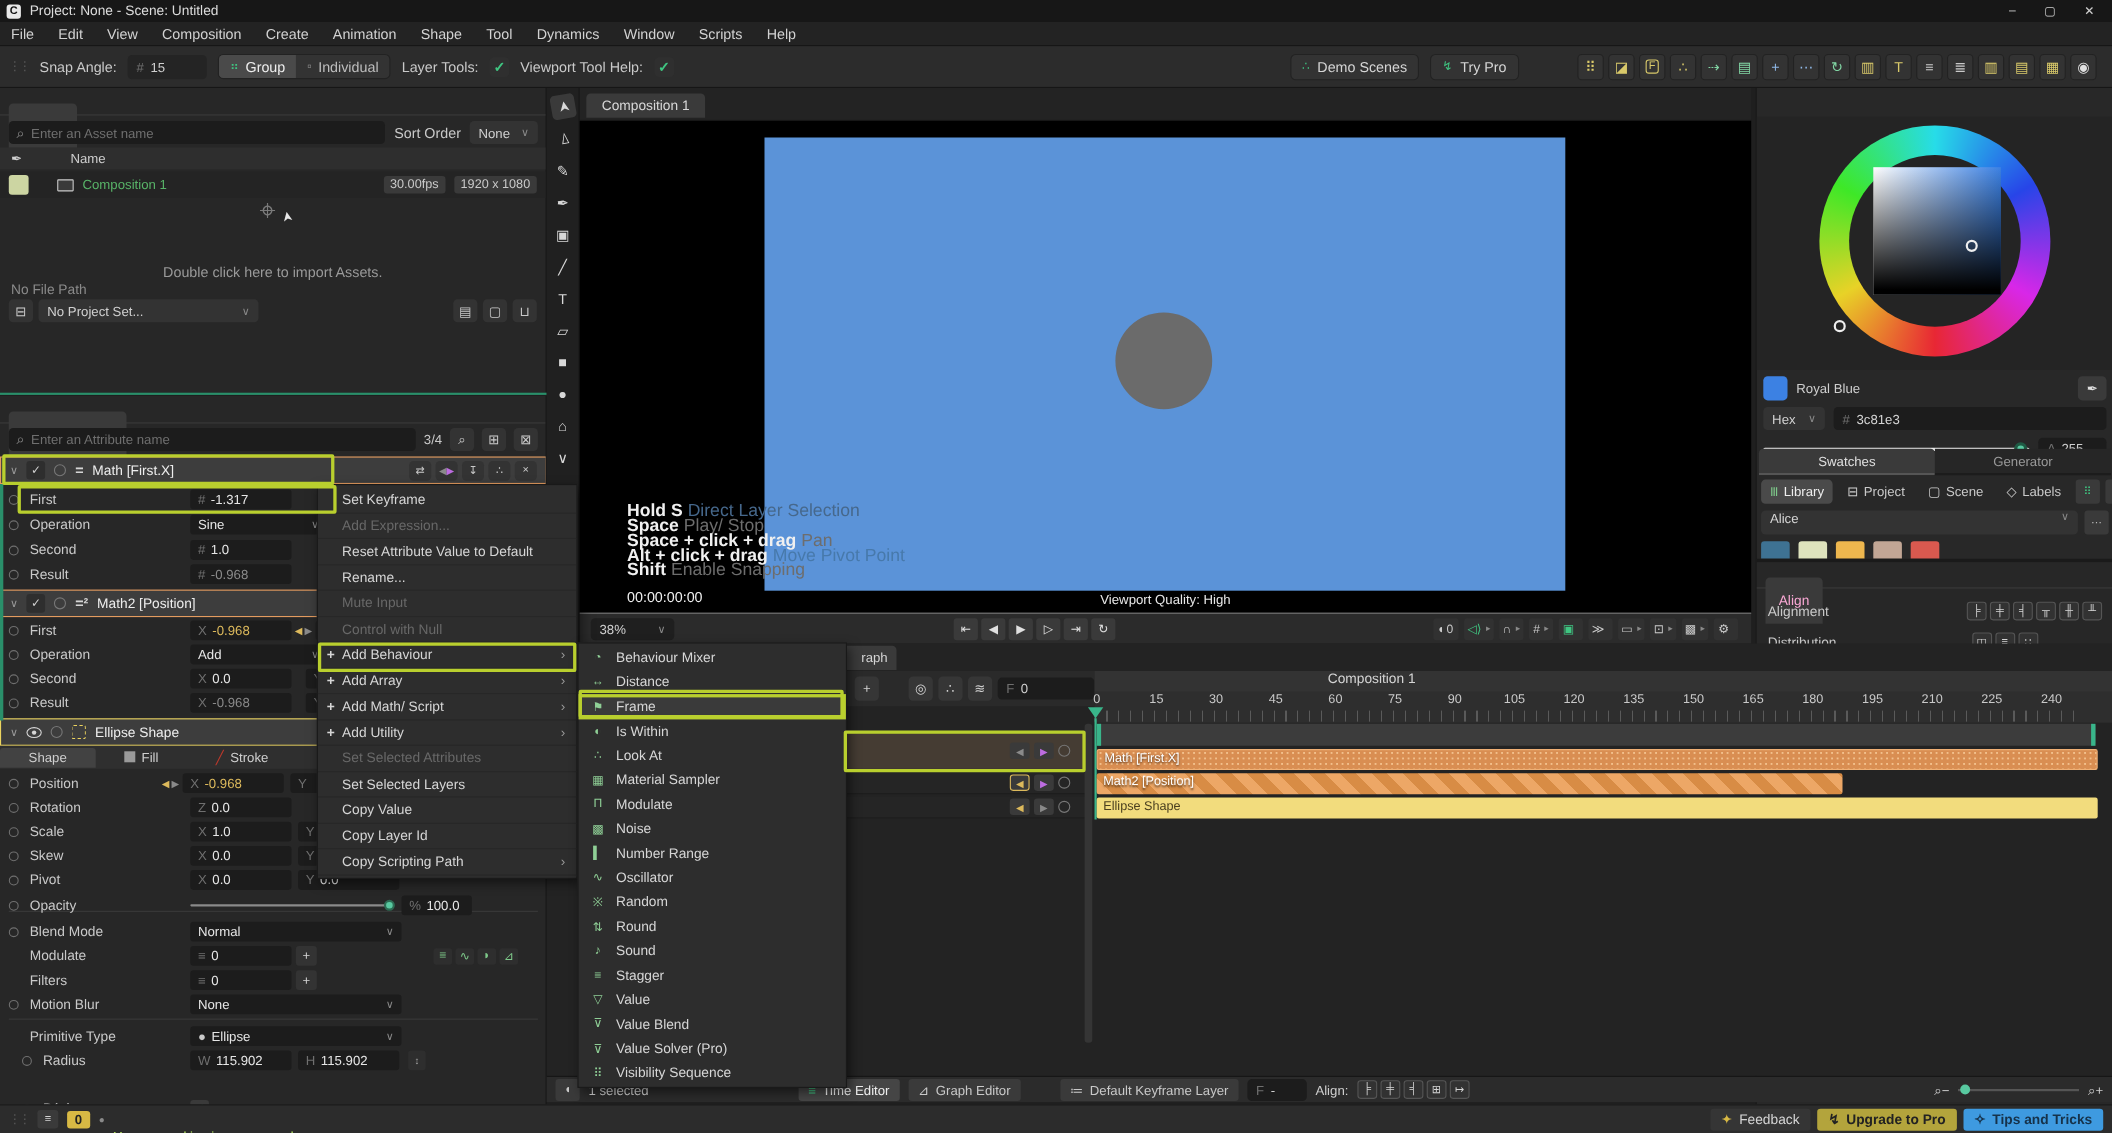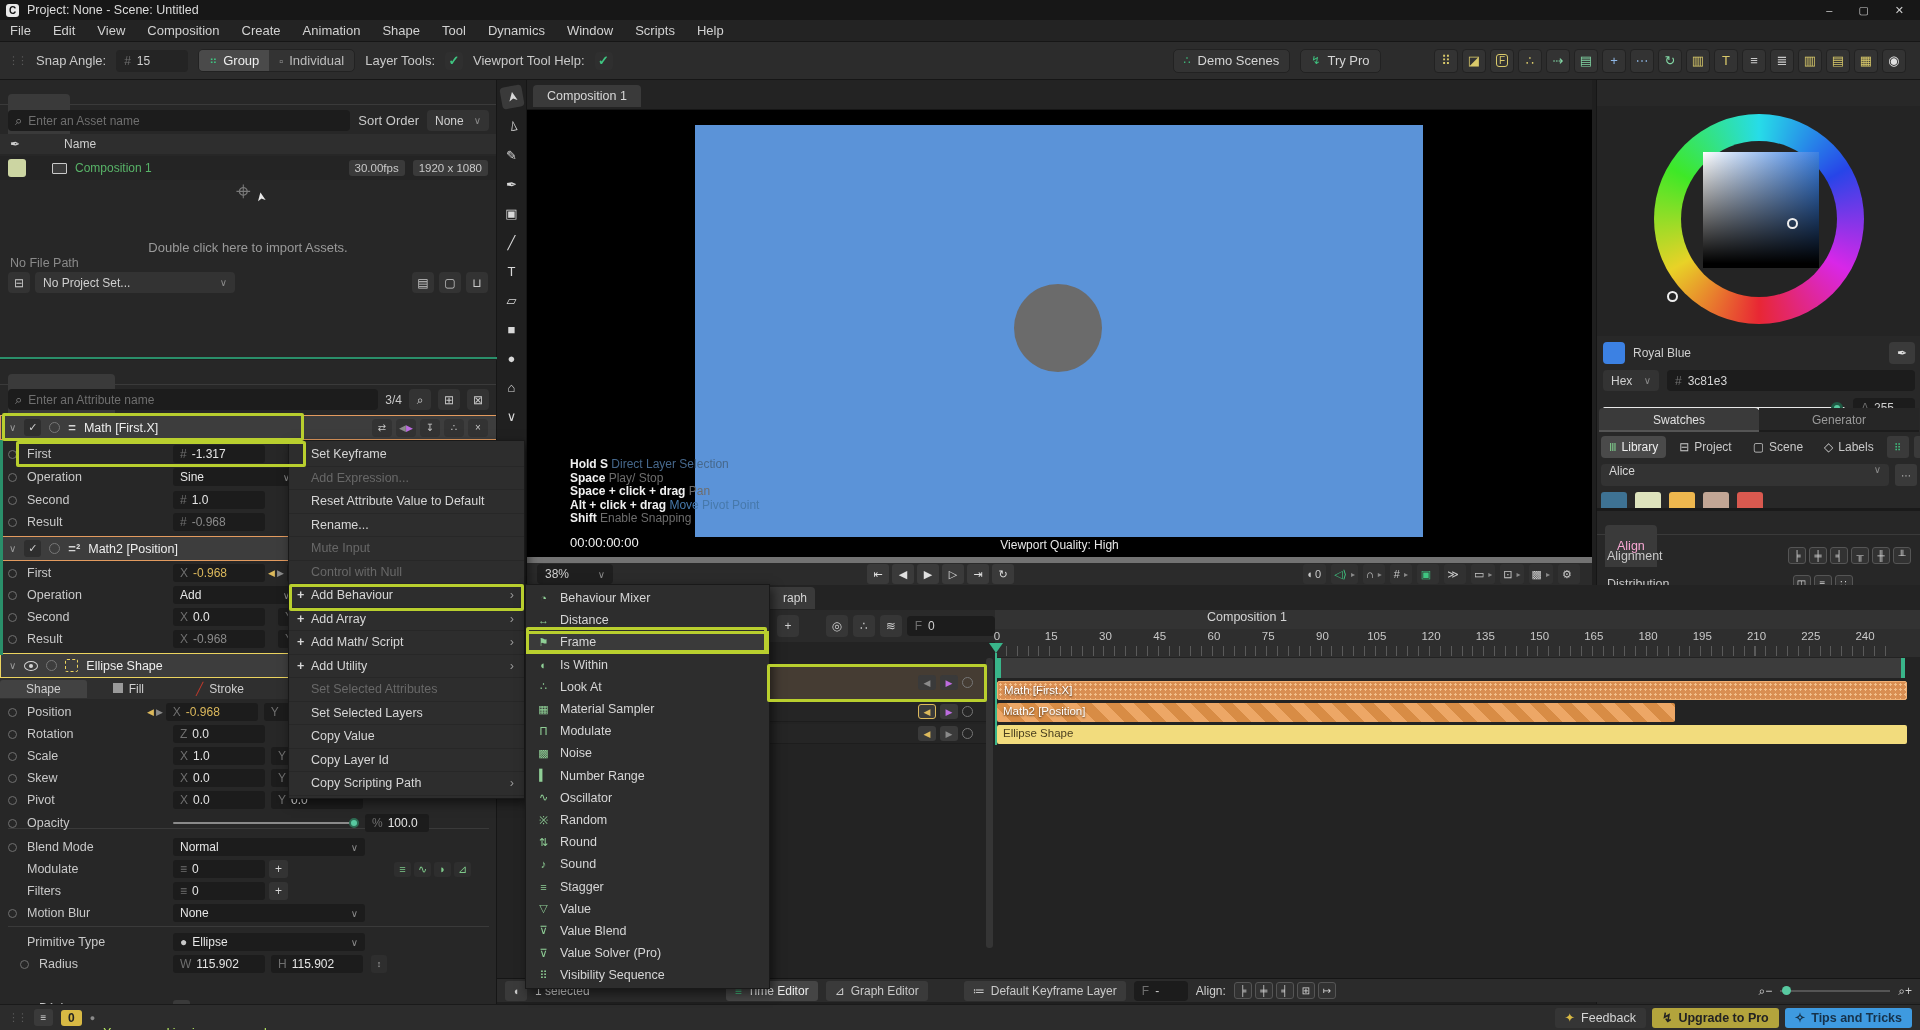--- a/index.html
+++ b/index.html
@@ -96,26 +96,26 @@
   .tsi { width:22px; height:22px; display:flex; align-items:center; justify-content:center; color:#d8d8d8; font-size:13px; border-radius:4px; }
   .tsi.active { background:#3a3a3a; }
   .tsi.rotcur { transform:rotate(-100deg); }
 
   
   .vp-tabs { left:527px; top:80px; width:1065px; height:30px; background:#232323; border-bottom:1px solid #161616; }
   .vp-tab { position:absolute; left:6px; top:5px; background:#3a3a3a; border-radius:4px 4px 0 0; padding:4px 14px; color:#d8d8d8; font-size:12.5px; }
   .canvas { left:527px; top:110px; width:1065px; height:447px; background:#000; overflow:hidden; }
   .blue-rect { position:absolute; left:168px; top:15px; width:728px; height:412px; background:#5b93d8; }
   .grey-circle { position:absolute; left:487px; top:174px; width:88px; height:88px; border-radius:50%; background:#6b6b6b; }
-  .hints { position:absolute; left:43px; top:348px; line-height:13.5px; font-size:12px; }
+  .hints { position:absolute; left:43px; top:348px; line-height:13.5px; font-size:16px; }
   .hint-key { color:#f0f0f0; font-weight:bold; }
   .hint-desc { color:#6d6d6d; }
   .timecode { position:absolute; left:43px; top:425px; color:#f0f0f0; font-size:13px; }
   .vq { position:absolute; left:0; top:428px; width:100%; text-align:center; color:#e8e8e8; font-size:12px; }
-  .transport { left:527px; top:557px; width:1065px; height:28px; background:#2b2b2b; border-top:6px solid #737373; display:flex; align-items:center; padding:0 10px; }
+  .transport { left:527px; top:557px; width:1065px; height:28px; background:#2b2b2b; border-top:1px solid #737373; display:flex; align-items:center; padding:0 10px; }
   .zoom-dd { background:#1f1f1f; border-radius:4px; width:76px; height:20px; display:flex; align-items:center; padding:0 8px; color:#d0d0d0; }
   .tr-btns { position:absolute; left:340px; display:flex; gap:3px; }
   .tr-btn { width:22px; height:20px; background:#3a3a3a; border-radius:3px; display:flex; align-items:center; justify-content:center; color:#e0e0e0; font-size:11px; }
   .tr-right { position:absolute; right:12px; display:flex; gap:5px; align-items:center; }
   .tr-ric { height:20px; min-width:22px; background:#313131; border-radius:3px; display:flex; align-items:center; justify-content:center; gap:2px; padding:0 3px; color:#c9c9c9; font-size:11px; }
   .tr-ric .sub { font-size:8px; color:#8a8a8a; }
 
   
   .right-panel { left:1596px; top:80px; width:324px; height:924px; background:#282828; border-left:1px solid #161616; }
   .rp-tabs { position:absolute; left:0; top:0; width:100%; height:26px; background:#232323; display:flex; align-items:flex-end; padding-left:6px; gap:4px; }

